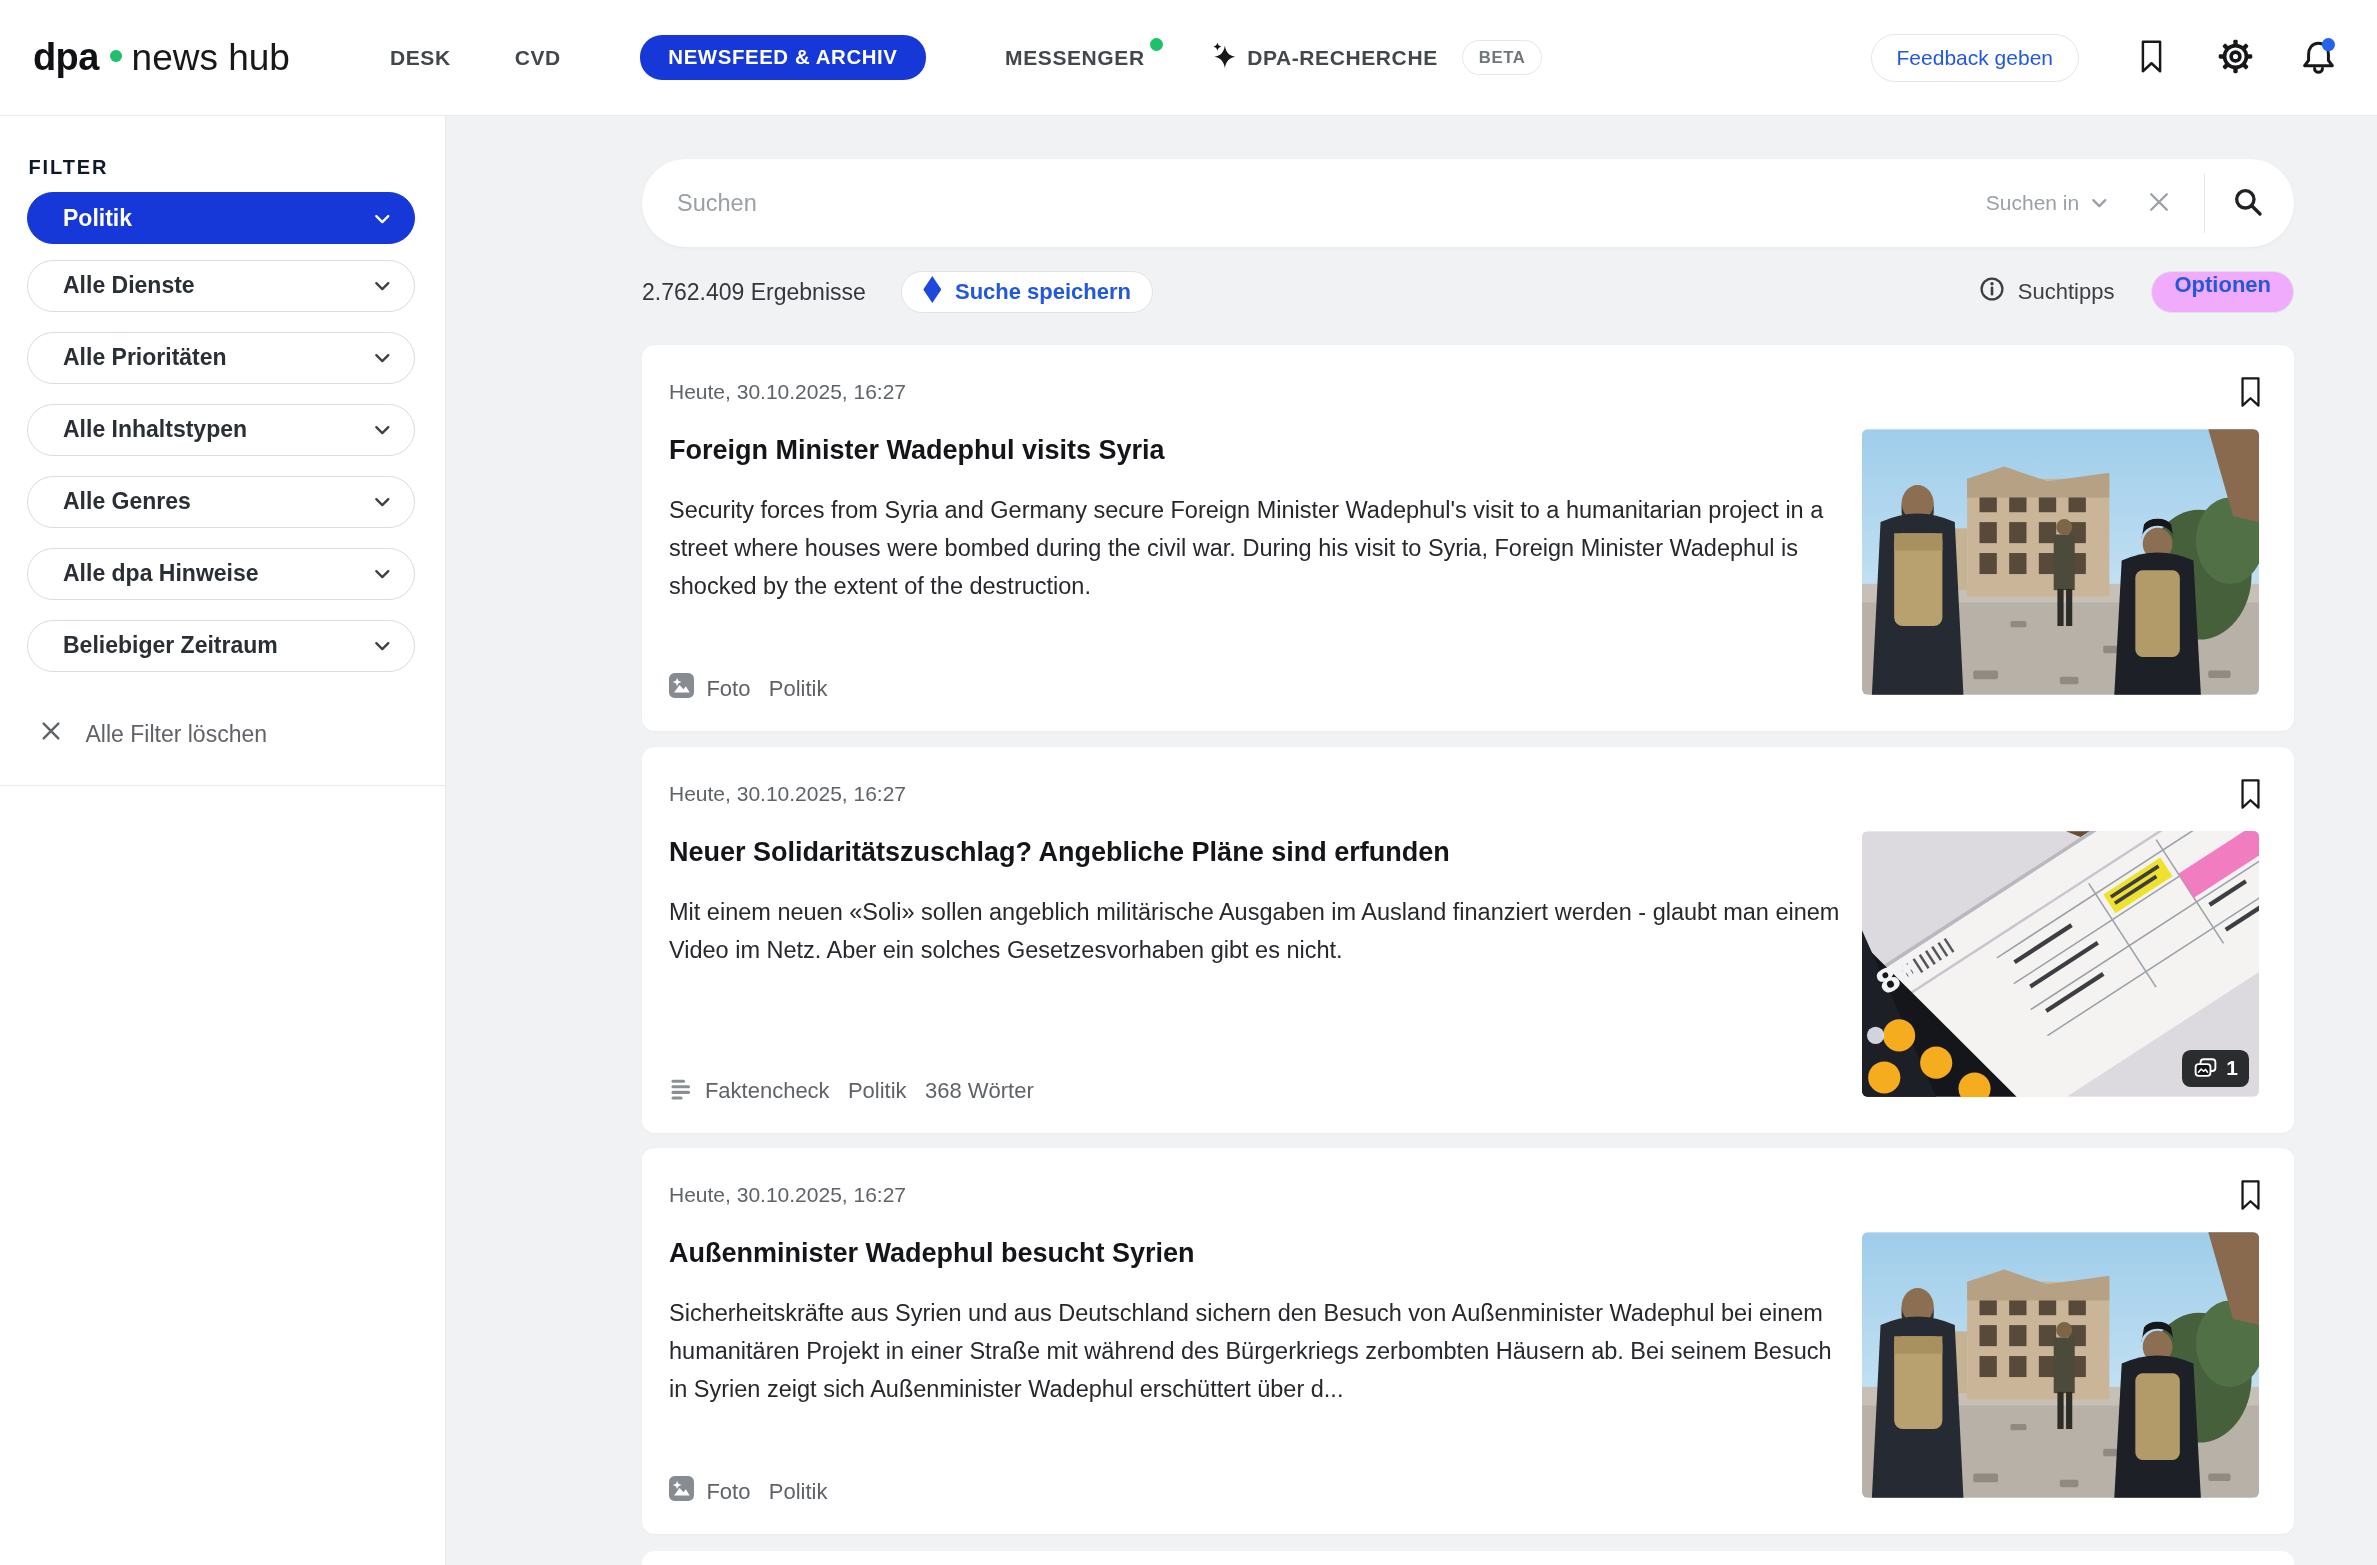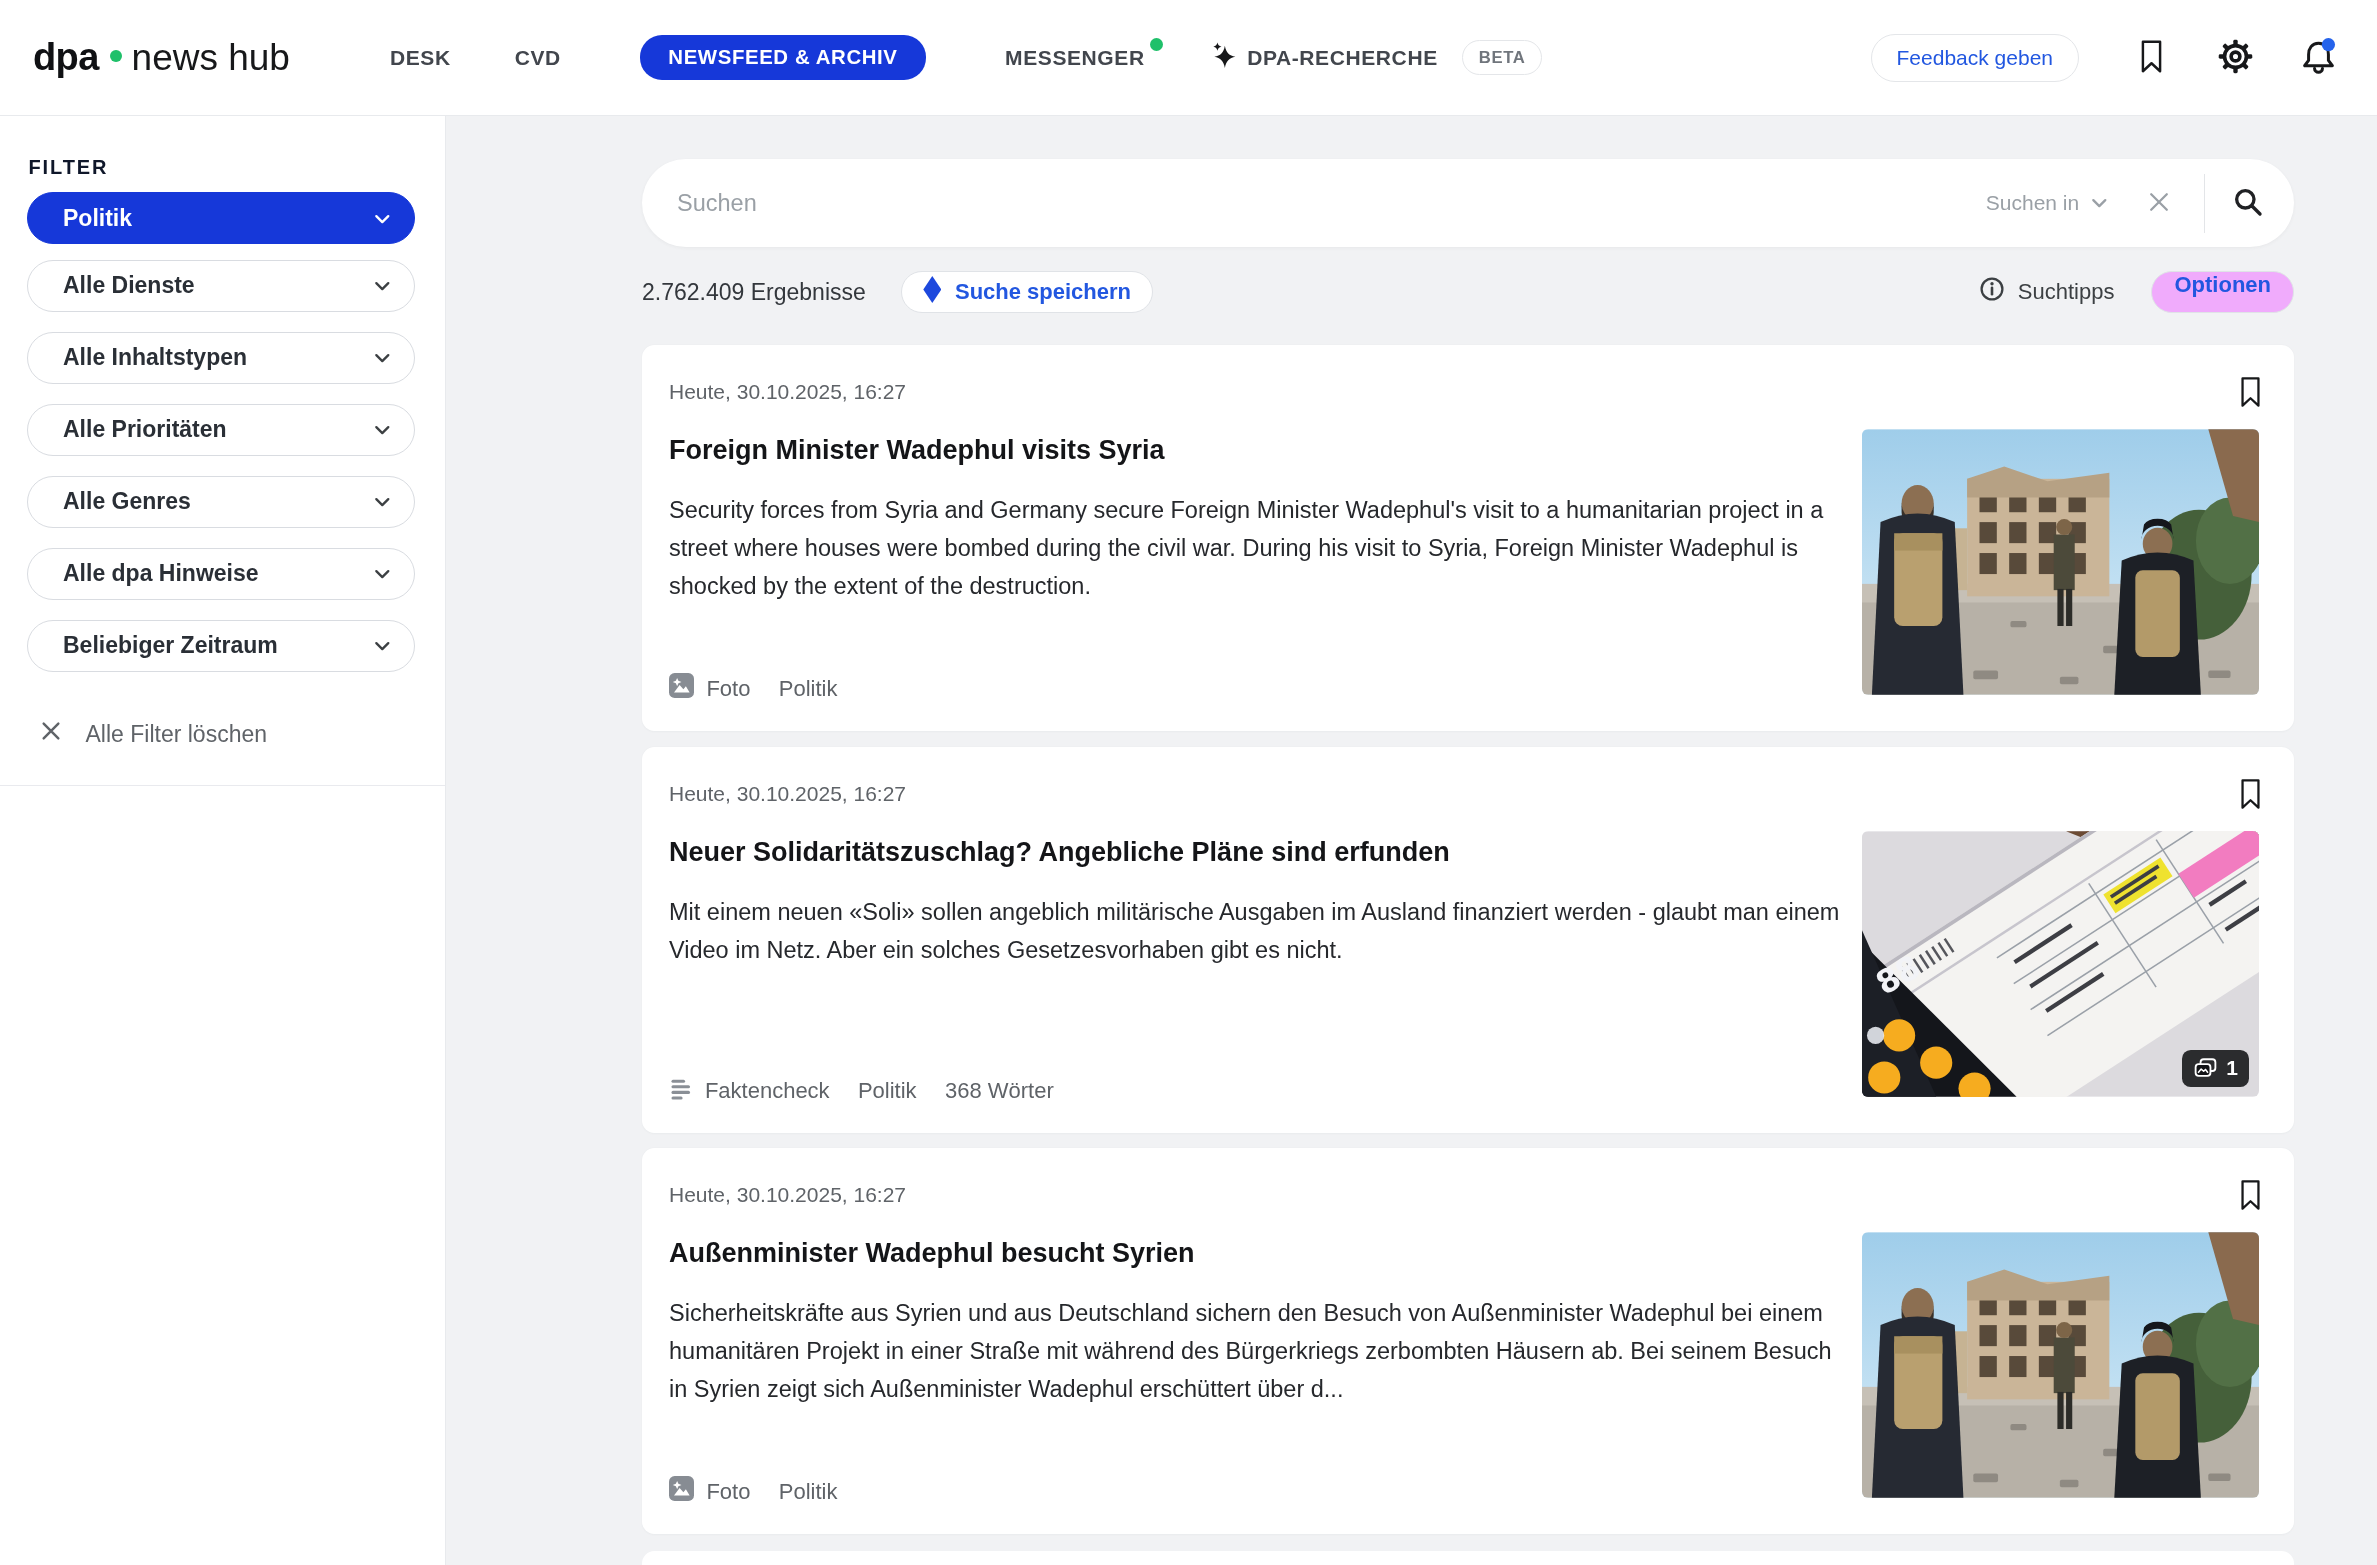--- a/index.html
+++ b/index.html
@@ -72,21 +72,21 @@
   .options-btn { margin-left:37px; height:42px; padding:0 22px; border:1.2px solid #e0e3e7; border-radius:21px;
           background:#f0abfc; display:flex; align-items:flex-start; font-size:22px; font-weight:600; color:#2257e0; cursor:pointer; }
 
   .card { position:relative; width:1652px; height:386px; background:#ffffff; border-radius:12.4px;
           margin-top:32px; box-shadow:0 0.6px 1.9px rgba(60,64,67,0.04); }
   .card + .card { margin-top:15.5px; }
   .card-timestamp { position:absolute; top:35px; left:27px; font-size:21px; color:#5f6368; }
   .card-bookmark { position:absolute; top:31px; right:31px; cursor:pointer; display:flex; }
   .card-title { position:absolute; top:90px; left:27px; font-size:27px; font-weight:700; color:#141518; cursor:pointer; }
   .card-body { position:absolute; top:146px; left:27px; width:1183px; font-size:23.5px; line-height:38px; color:#26282c; }
-  .card-tags { position:absolute; bottom:27px; left:27px; display:flex; align-items:center; gap:11px;
+  .card-tags { position:absolute; bottom:27px; left:27px; display:flex; align-items:center; gap:1px;
           font-size:22px; color:#5f6368; }
   .tag { display:flex; align-items:center; gap:12.4px; }
   .tag + .tag { margin-left:17.3px; }
   .card-image { position:absolute; top:84px; right:35px; width:397px; height:266px; border-radius:6.2px;
           overflow:hidden; cursor:pointer; }
   .card-image svg { display:block; }
   .image-count-badge { position:absolute; right:10px; bottom:10px; background:rgba(18,19,22,0.88);
           border-radius:8.7px; padding:6.2px 11px; display:flex; align-items:center; gap:8.7px;
           color:#ffffff; font-size:21px; font-weight:600; }
   .card-stub { width:1652px; height:16px; background:#ffffff; border-radius:12.4px 12.4px 0 0; margin-top:17.3px; }
@@ -173,29 +173,29 @@
       </div>
       <div class="filter-pill">
         <span>Alle Dienste</span>
         <span class="chev">
           <svg width="18.6" height="13.6" viewBox="0 0 28 20">
               <polyline points="5,6 14,15 23,6" fill="none" stroke="#3c4043" stroke-width="3.5" stroke-linecap="round" stroke-linejoin="round"></polyline>
             </svg>
         </span>
       </div>
       <div class="filter-pill">
+        <span>Alle Prioritäten</span>
+        <span class="chev">
+          <svg width="18.6" height="13.6" viewBox="0 0 28 20">
+              <polyline points="5,6 14,15 23,6" fill="none" stroke="#3c4043" stroke-width="3.5" stroke-linecap="round" stroke-linejoin="round"></polyline>
+            </svg>
+        </span>
+      </div>
+      <div class="filter-pill">
         <span>Alle Inhaltstypen</span>
-        <span class="chev">
-          <svg width="18.6" height="13.6" viewBox="0 0 28 20">
-              <polyline points="5,6 14,15 23,6" fill="none" stroke="#3c4043" stroke-width="3.5" stroke-linecap="round" stroke-linejoin="round"></polyline>
-            </svg>
-        </span>
-      </div>
-      <div class="filter-pill">
-        <span>Alle Prioritäten</span>
         <span class="chev">
           <svg width="18.6" height="13.6" viewBox="0 0 28 20">
               <polyline points="5,6 14,15 23,6" fill="none" stroke="#3c4043" stroke-width="3.5" stroke-linecap="round" stroke-linejoin="round"></polyline>
             </svg>
         </span>
       </div>
       <div class="filter-pill">
         <span>Alle Genres</span>
         <span class="chev">
           <svg width="18.6" height="13.6" viewBox="0 0 28 20">

